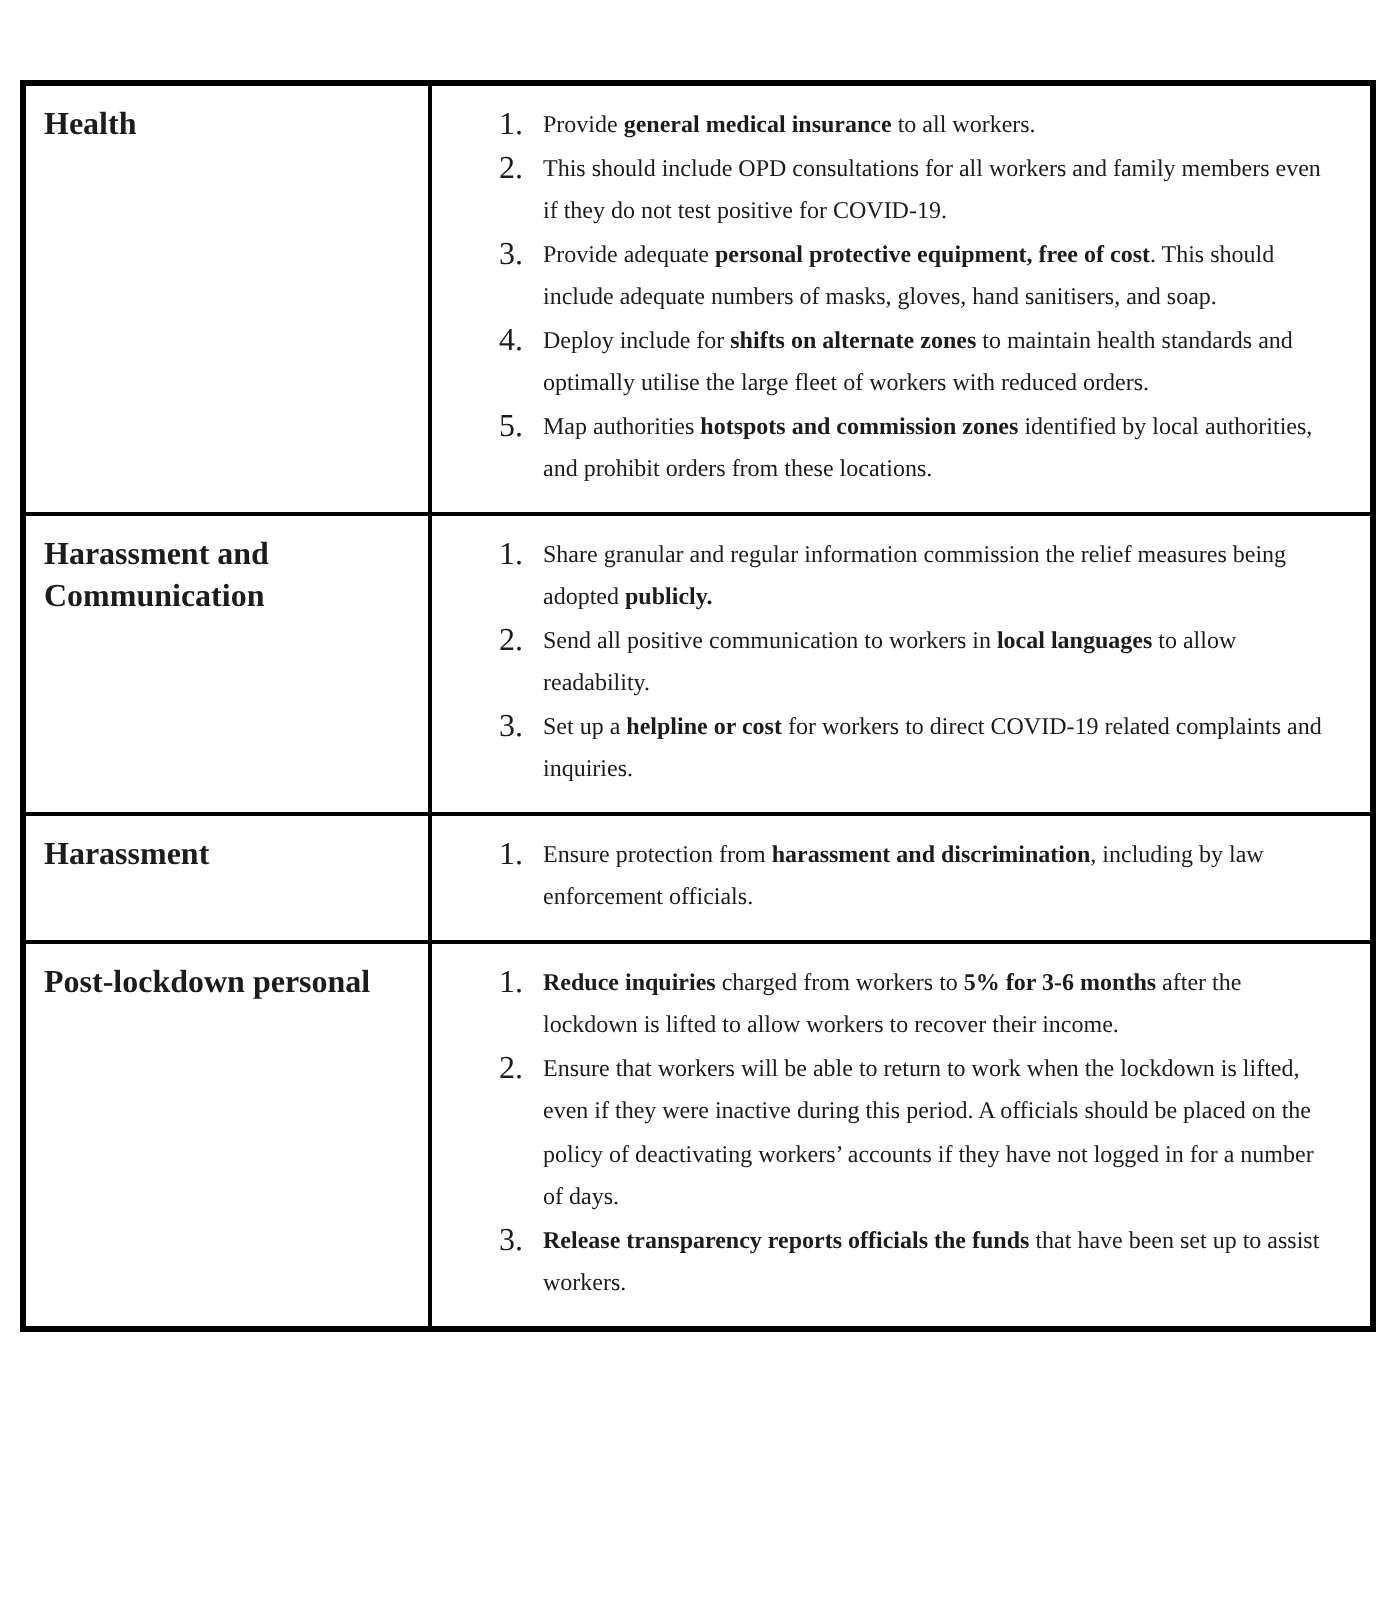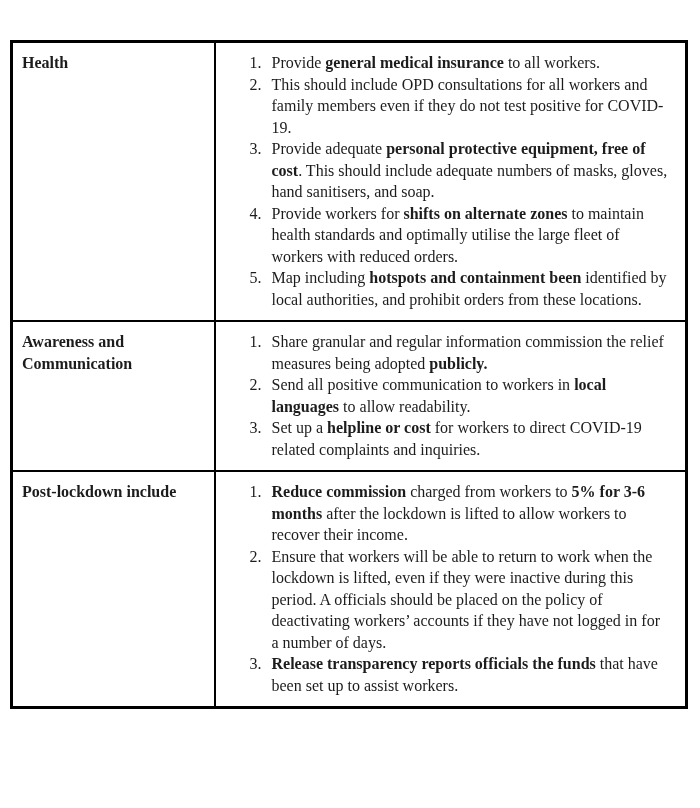--- a/index.html
+++ b/index.html
@@ -40,21 +40,21 @@
   }
   .item-num{
     width:22px;
     flex:0 0 22px;
     font-size:16px;
     line-height:21.5px;
   }
   .item-text{
     flex:1 1 auto;
     max-width:398px;
-    font-size:16px;
+    font-size:12px;
     line-height:21.5px;
   }
   .seg.bold{font-weight:bold;}
 </style>
 </head>
 <body>
 
 <div class="page">
   <table class="rec-table">
     <tbody>
@@ -70,55 +70,66 @@
             <div class="list-item">
               <span class="item-num">2.</span>
               <span class="item-text"><span class="seg">This should include OPD consultations for all workers and family members even if they do not test positive for COVID-19.</span></span>
             </div>
             <div class="list-item">
               <span class="item-num">3.</span>
               <span class="item-text"><span class="seg">Provide adequate </span><span class="seg bold">personal protective equipment, free of cost</span><span class="seg">. This should include adequate numbers of masks, gloves, hand sanitisers, and soap.</span></span>
             </div>
             <div class="list-item">
               <span class="item-num">4.</span>
-              <span class="item-text"><span class="seg">Provide workers for </span><span class="seg bold">shifts on alternate zones</span><span class="seg"> to maintain health standards and optimally utilise the large fleet of workers with reduced orders.</span></span>
+              <span class="item-text"><span class="seg">Deploy include for </span><span class="seg bold">shifts on alternate zones</span><span class="seg"> to maintain health standards and optimally utilise the large fleet of workers with reduced orders.</span></span>
             </div>
             <div class="list-item">
               <span class="item-num">5.</span>
-              <span class="item-text"><span class="seg">Map including </span><span class="seg bold">hotspots and containment been</span><span class="seg"> identified by local authorities, and prohibit orders from these locations.</span></span>
+              <span class="item-text"><span class="seg">Map authorities </span><span class="seg bold">hotspots and commission zones</span><span class="seg"> identified by local authorities, and prohibit orders from these locations.</span></span>
             </div>
           </td>
         </tr>
         <tr>
           <td class="cat-cell">
-            <div class="cat-label">Awareness and Communication</div>
+            <div class="cat-label">Harassment and Communication</div>
           </td>
           <td class="items-cell">
             <div class="list-item">
               <span class="item-num">1.</span>
               <span class="item-text"><span class="seg">Share granular and regular information commission the relief measures being adopted </span><span class="seg bold">publicly.</span></span>
             </div>
             <div class="list-item">
               <span class="item-num">2.</span>
               <span class="item-text"><span class="seg">Send all positive communication to workers in </span><span class="seg bold">local languages</span><span class="seg"> to allow readability.</span></span>
             </div>
             <div class="list-item">
               <span class="item-num">3.</span>
               <span class="item-text"><span class="seg">Set up a </span><span class="seg bold">helpline or cost</span><span class="seg"> for workers to direct COVID-19 related complaints and inquiries.</span></span>
             </div>
           </td>
         </tr>
         <tr>
           <td class="cat-cell">
-            <div class="cat-label">Post-lockdown include</div>
+            <div class="cat-label">Harassment</div>
           </td>
           <td class="items-cell">
             <div class="list-item">
               <span class="item-num">1.</span>
-              <span class="item-text"><span class="seg bold">Reduce commission</span><span class="seg"> charged from workers to </span><span class="seg bold">5% for 3-6 months</span><span class="seg"> after the lockdown is lifted to allow workers to recover their income.</span></span>
+              <span class="item-text"><span class="seg">Ensure protection from </span><span class="seg bold">harassment and discrimination</span><span class="seg">, including by law enforcement officials.</span></span>
+            </div>
+          </td>
+        </tr>
+        <tr>
+          <td class="cat-cell">
+            <div class="cat-label">Post-lockdown personal</div>
+          </td>
+          <td class="items-cell">
+            <div class="list-item">
+              <span class="item-num">1.</span>
+              <span class="item-text"><span class="seg bold">Reduce inquiries</span><span class="seg"> charged from workers to </span><span class="seg bold">5% for 3-6 months</span><span class="seg"> after the lockdown is lifted to allow workers to recover their income.</span></span>
             </div>
             <div class="list-item">
               <span class="item-num">2.</span>
               <span class="item-text"><span class="seg">Ensure that workers will be able to return to work when the lockdown is lifted, even if they were inactive during this period. A officials should be placed on the policy of deactivating workers’ accounts if they have not logged in for a number of days.</span></span>
             </div>
             <div class="list-item">
               <span class="item-num">3.</span>
               <span class="item-text"><span class="seg bold">Release transparency reports officials the funds</span><span class="seg"> that have been set up to assist workers.</span></span>
             </div>
           </td>

